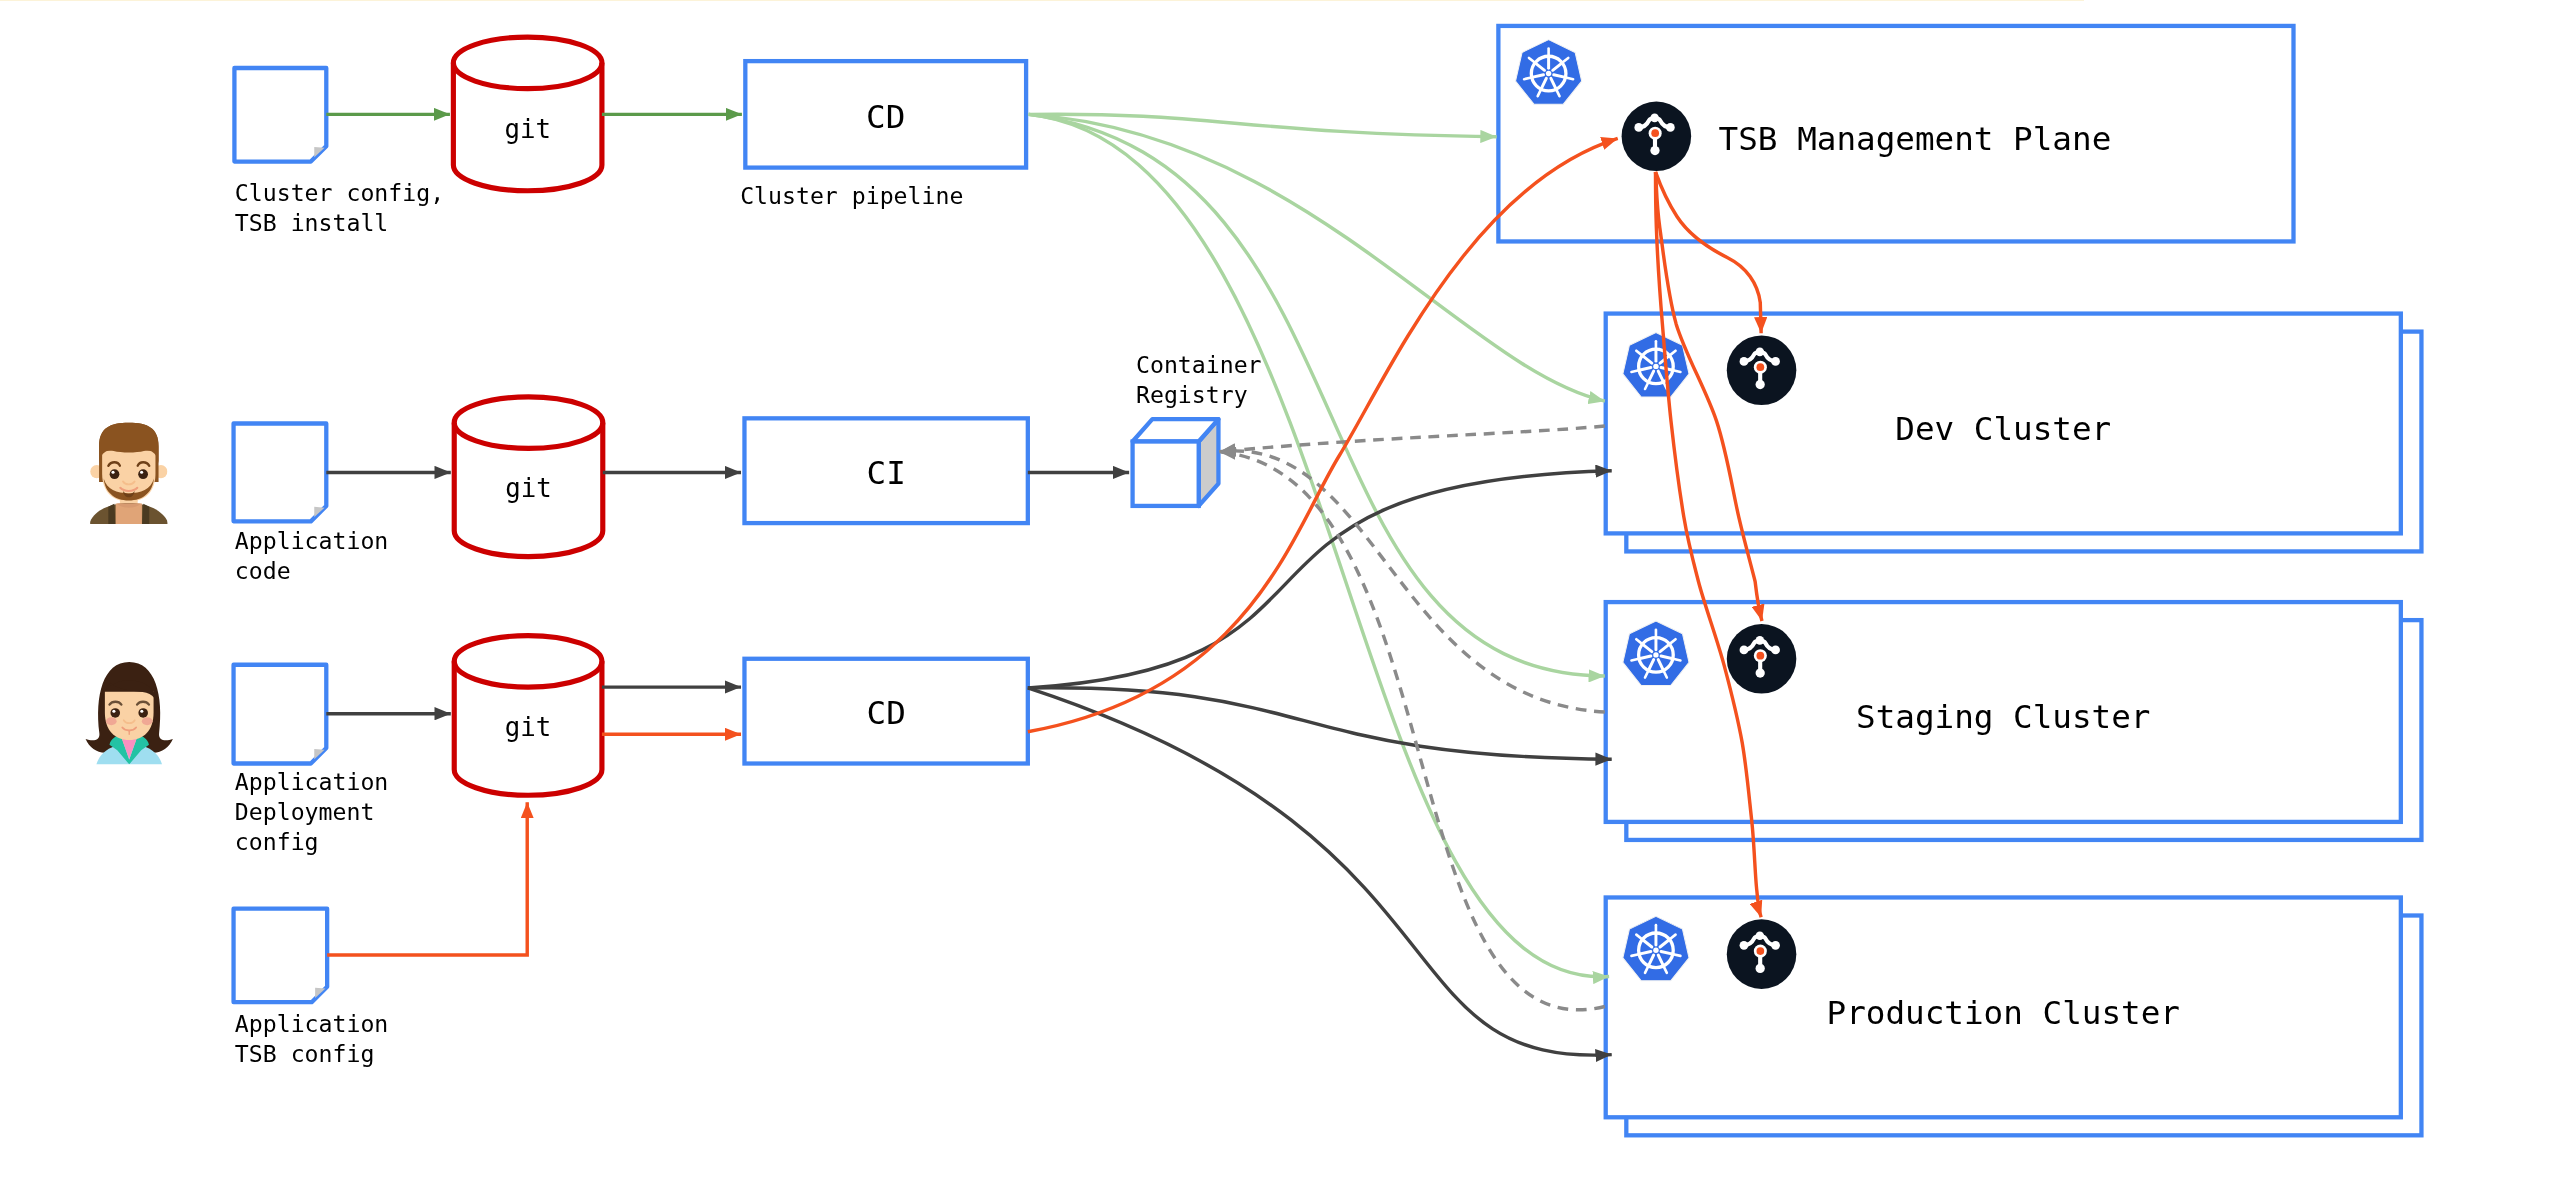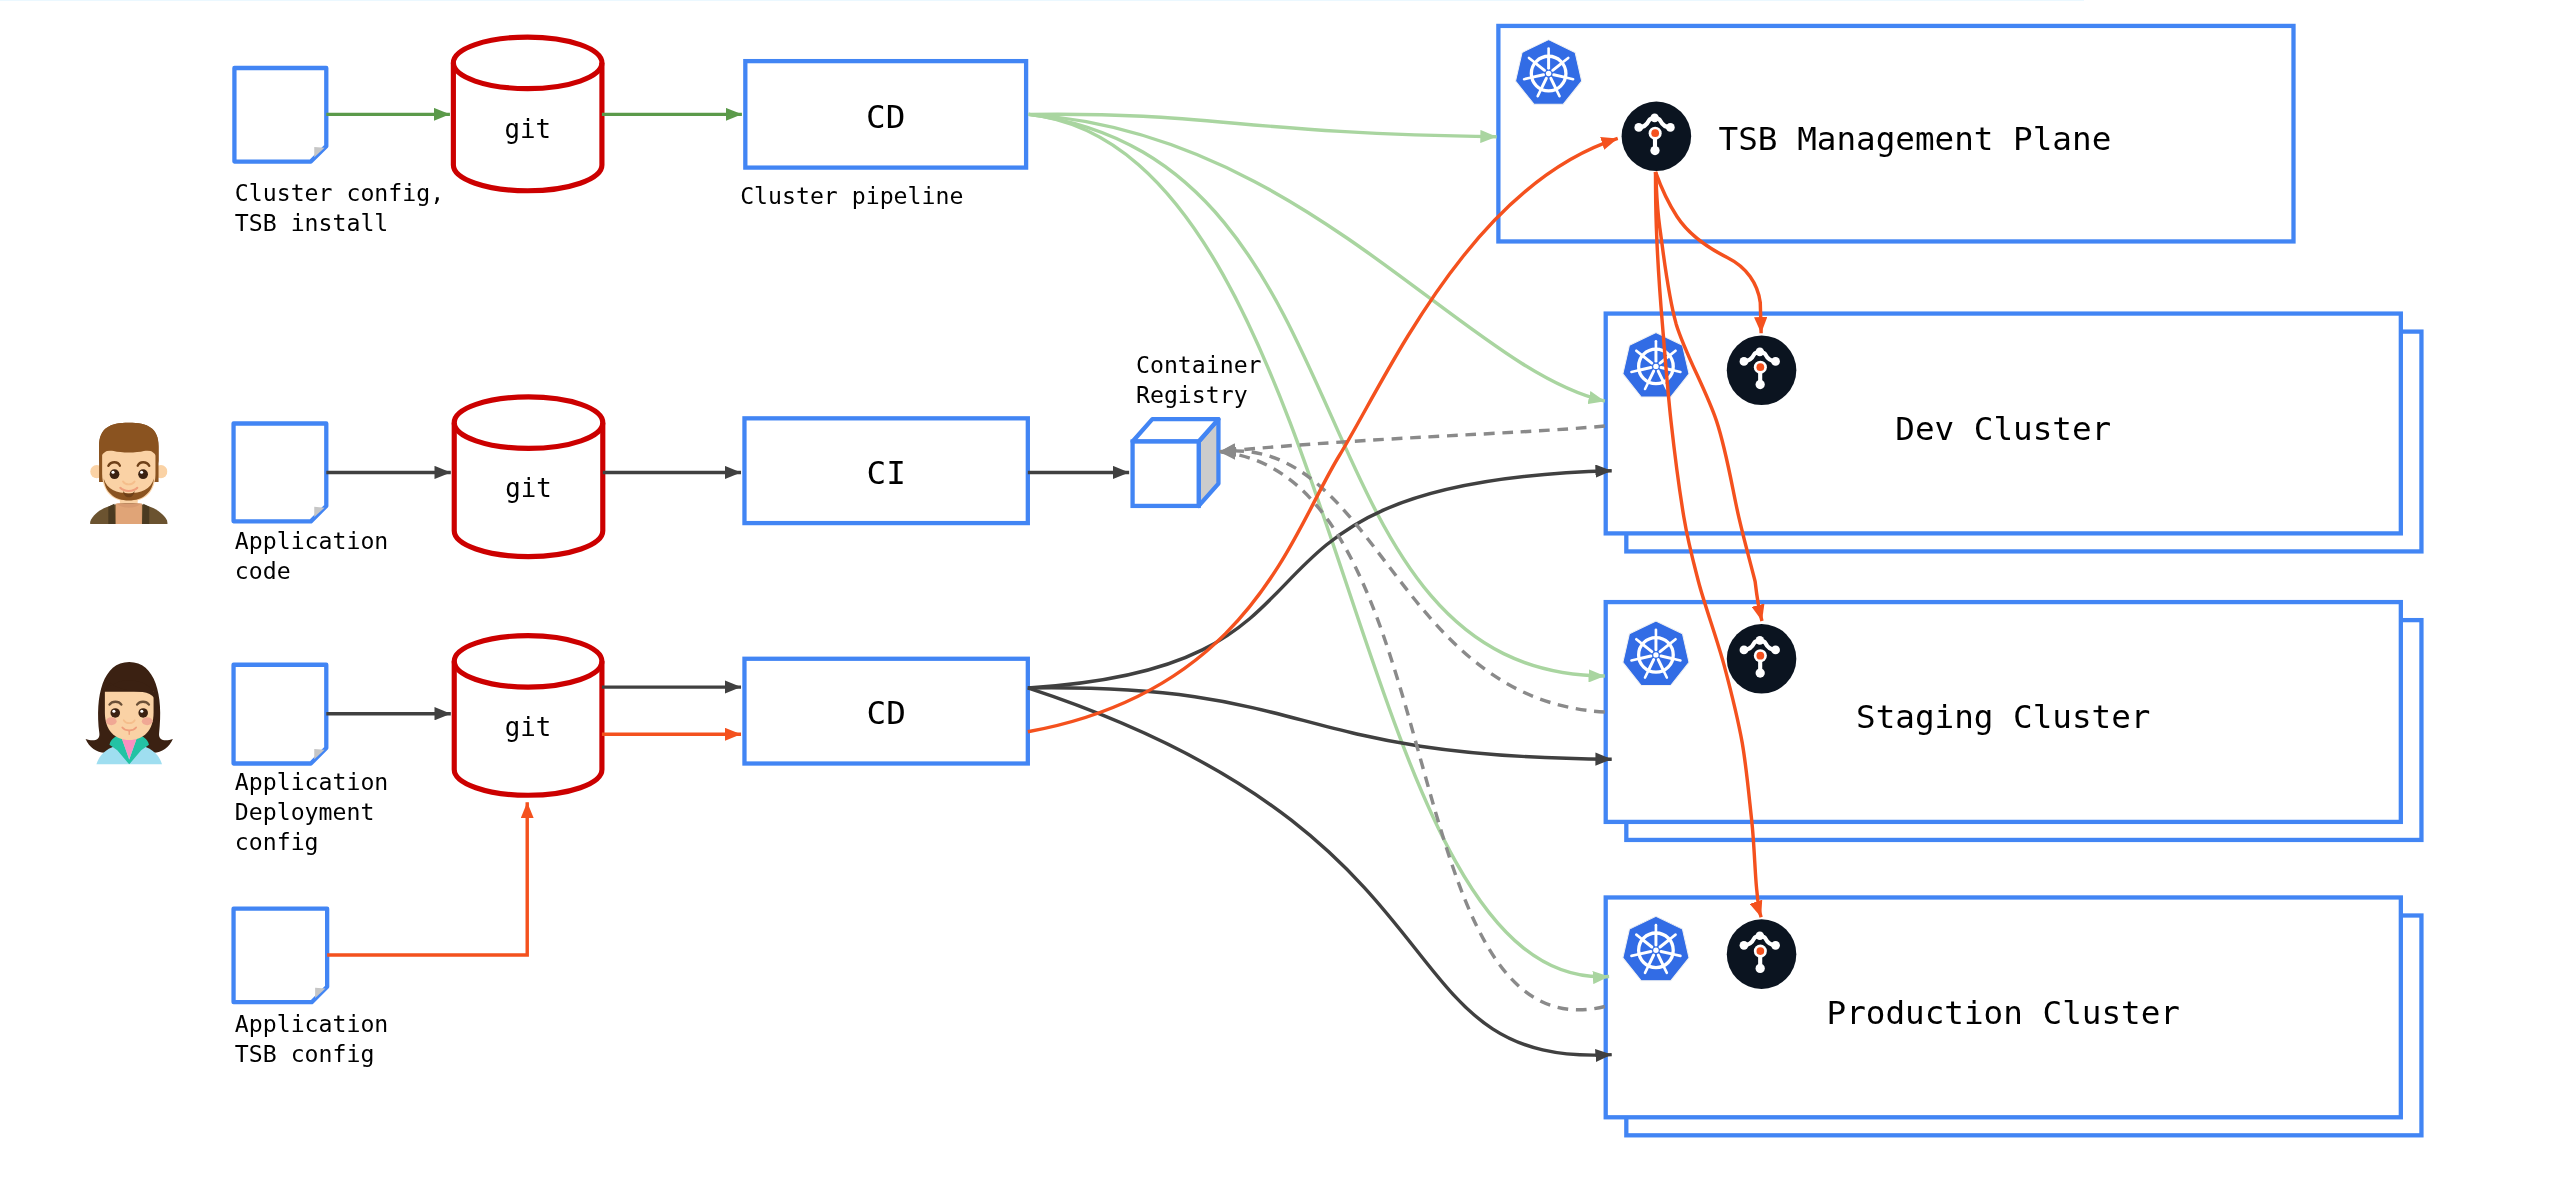--- a/index.html
+++ b/index.html
@@ -1,17 +1,17 @@
 <!DOCTYPE html>
 <html style="font-size:13.7px"><head>
 <meta charset="utf-8">
 <style>
   html,body{margin:0;padding:0;background:#ffffff;}
   body{width:2576px;height:1187px;overflow:hidden;font-family:"DejaVu Sans Mono",monospace;}
-  #stage{position:relative;width:2084px;height:1187px;background:#7dd3fc;}
+  #stage{position:relative;width:2084px;height:1187px;background:#eab308;}
   svg{display:block;}
 </style>
 </head>
 <body>
 
 <div id="stage">
 <svg width="2576" height="1187" viewBox="0 0 3000 1382" xmlns="http://www.w3.org/2000/svg">
       <defs>
         <marker id="ah-green" markerWidth="4.9" markerHeight="3.85" refX="4.75" refY="1.925" orient="auto" markerUnits="strokeWidth">
           <path d="M0,0 L4.75,1.925 L0,3.85 z" fill="#5b9a4a"></path>

